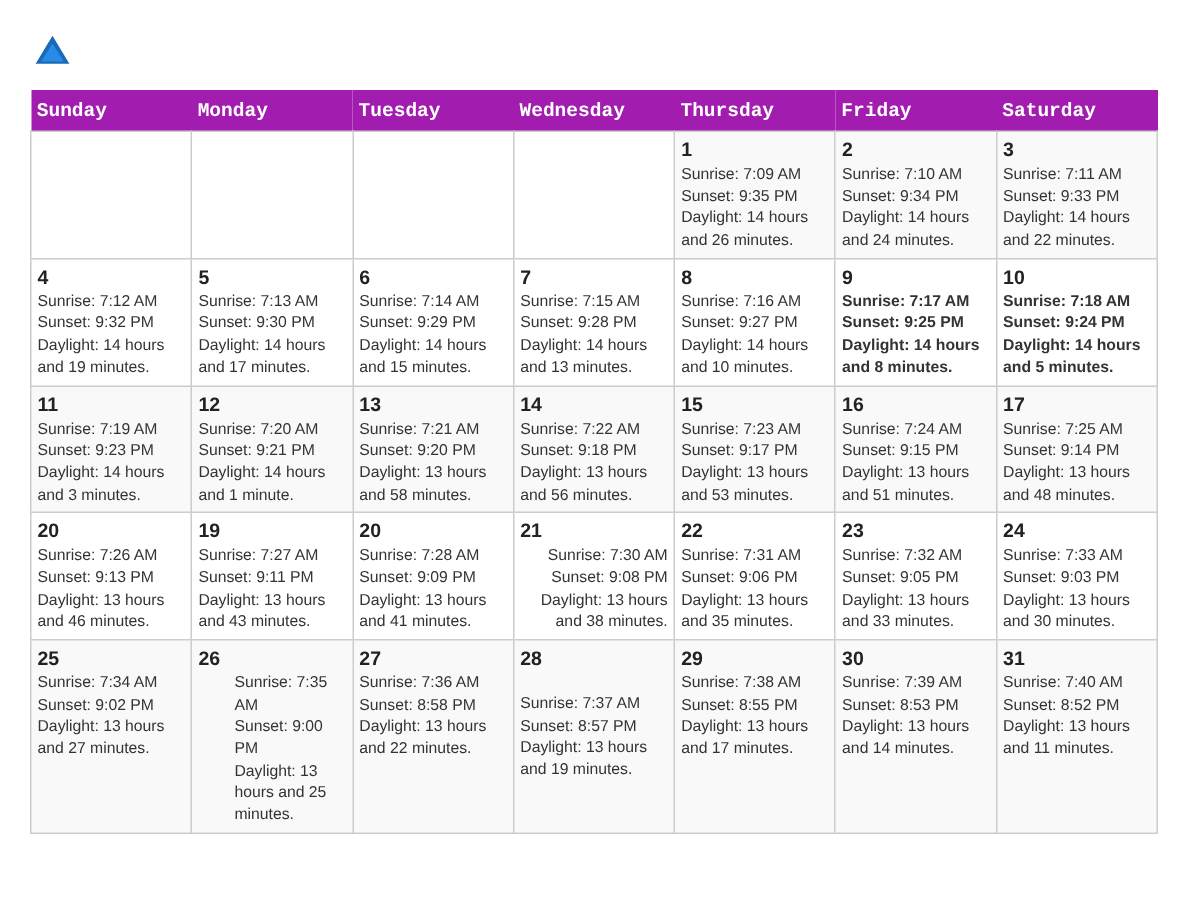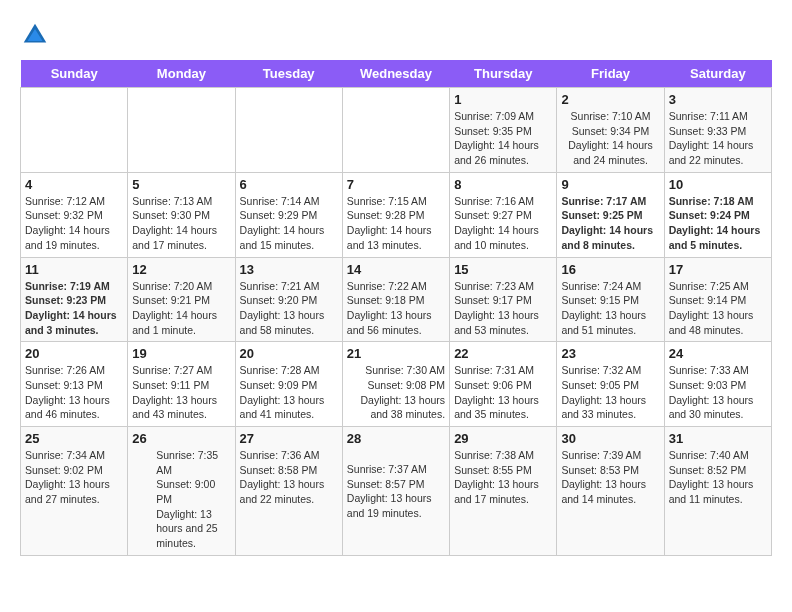--- a/index.html
+++ b/index.html
@@ -51,25 +51,26 @@
     .subtitle {
       font-size: 16px;
       color: #555;
     }
     table {
       width: 100%;
       border-collapse: collapse;
       font-size: 11px;
     }
     thead tr th {
-      background-color: #8b5cf6;
+      background-color: #a21caf;
       color: #fff;
       padding: 6px 4px;
-      text-align: center;
+      text-align: left;
       font-size: 13px;
+      font-family: Liberation Mono, monospace;
     }
     tbody tr td {
       border: 1px solid #ccc;
       vertical-align: top;
       padding: 4px;
       width: 107px;
       height: 80px;
       background: #fff;
     }
     tbody tr:nth-child(odd) td {
@@ -129,21 +130,21 @@
         <td class="empty-cell"></td>
         <td class="empty-cell"></td>
         <td>
           <div class="day-number">1</div>
           <div class="day-info" style="white-space: pre-line;">Sunrise: 7:09 AM
 Sunset: 9:35 PM
 Daylight: 14 hours and 26 minutes.</div>
         </td>
         <td>
           <div class="day-number">2</div>
-          <div class="day-info" style="white-space: pre-line; text-align: center;">Sunrise: 7:10 AM
+          <div class="day-info" style="white-space: pre-line;">Sunrise: 7:10 AM
 Sunset: 9:34 PM
 Daylight: 14 hours and 24 minutes.</div>
         </td>
         <td>
           <div class="day-number">3</div>
           <div class="day-info" style="white-space: pre-line;">Sunrise: 7:11 AM
 Sunset: 9:33 PM
 Daylight: 14 hours and 22 minutes.</div>
         </td>
       </tr>
@@ -187,21 +188,21 @@
         <td>
           <div class="day-number">10</div>
           <div class="day-info" style="white-space: pre-line; font-weight: bold;">Sunrise: 7:18 AM
 Sunset: 9:24 PM
 Daylight: 14 hours and 5 minutes.</div>
         </td>
       </tr>
       <tr>
         <td>
           <div class="day-number">11</div>
-          <div class="day-info" style="white-space: pre-line; font-weight: bold;">Sunrise: 7:19 AM
+          <div class="day-info" style="white-space: pre-line;">Sunrise: 7:19 AM
 Sunset: 9:23 PM
 Daylight: 14 hours and 3 minutes.</div>
         </td>
         <td>
           <div class="day-number">12</div>
           <div class="day-info" style="white-space: pre-line;">Sunrise: 7:20 AM
 Sunset: 9:21 PM
 Daylight: 14 hours and 1 minute.</div>
         </td>
         <td>

